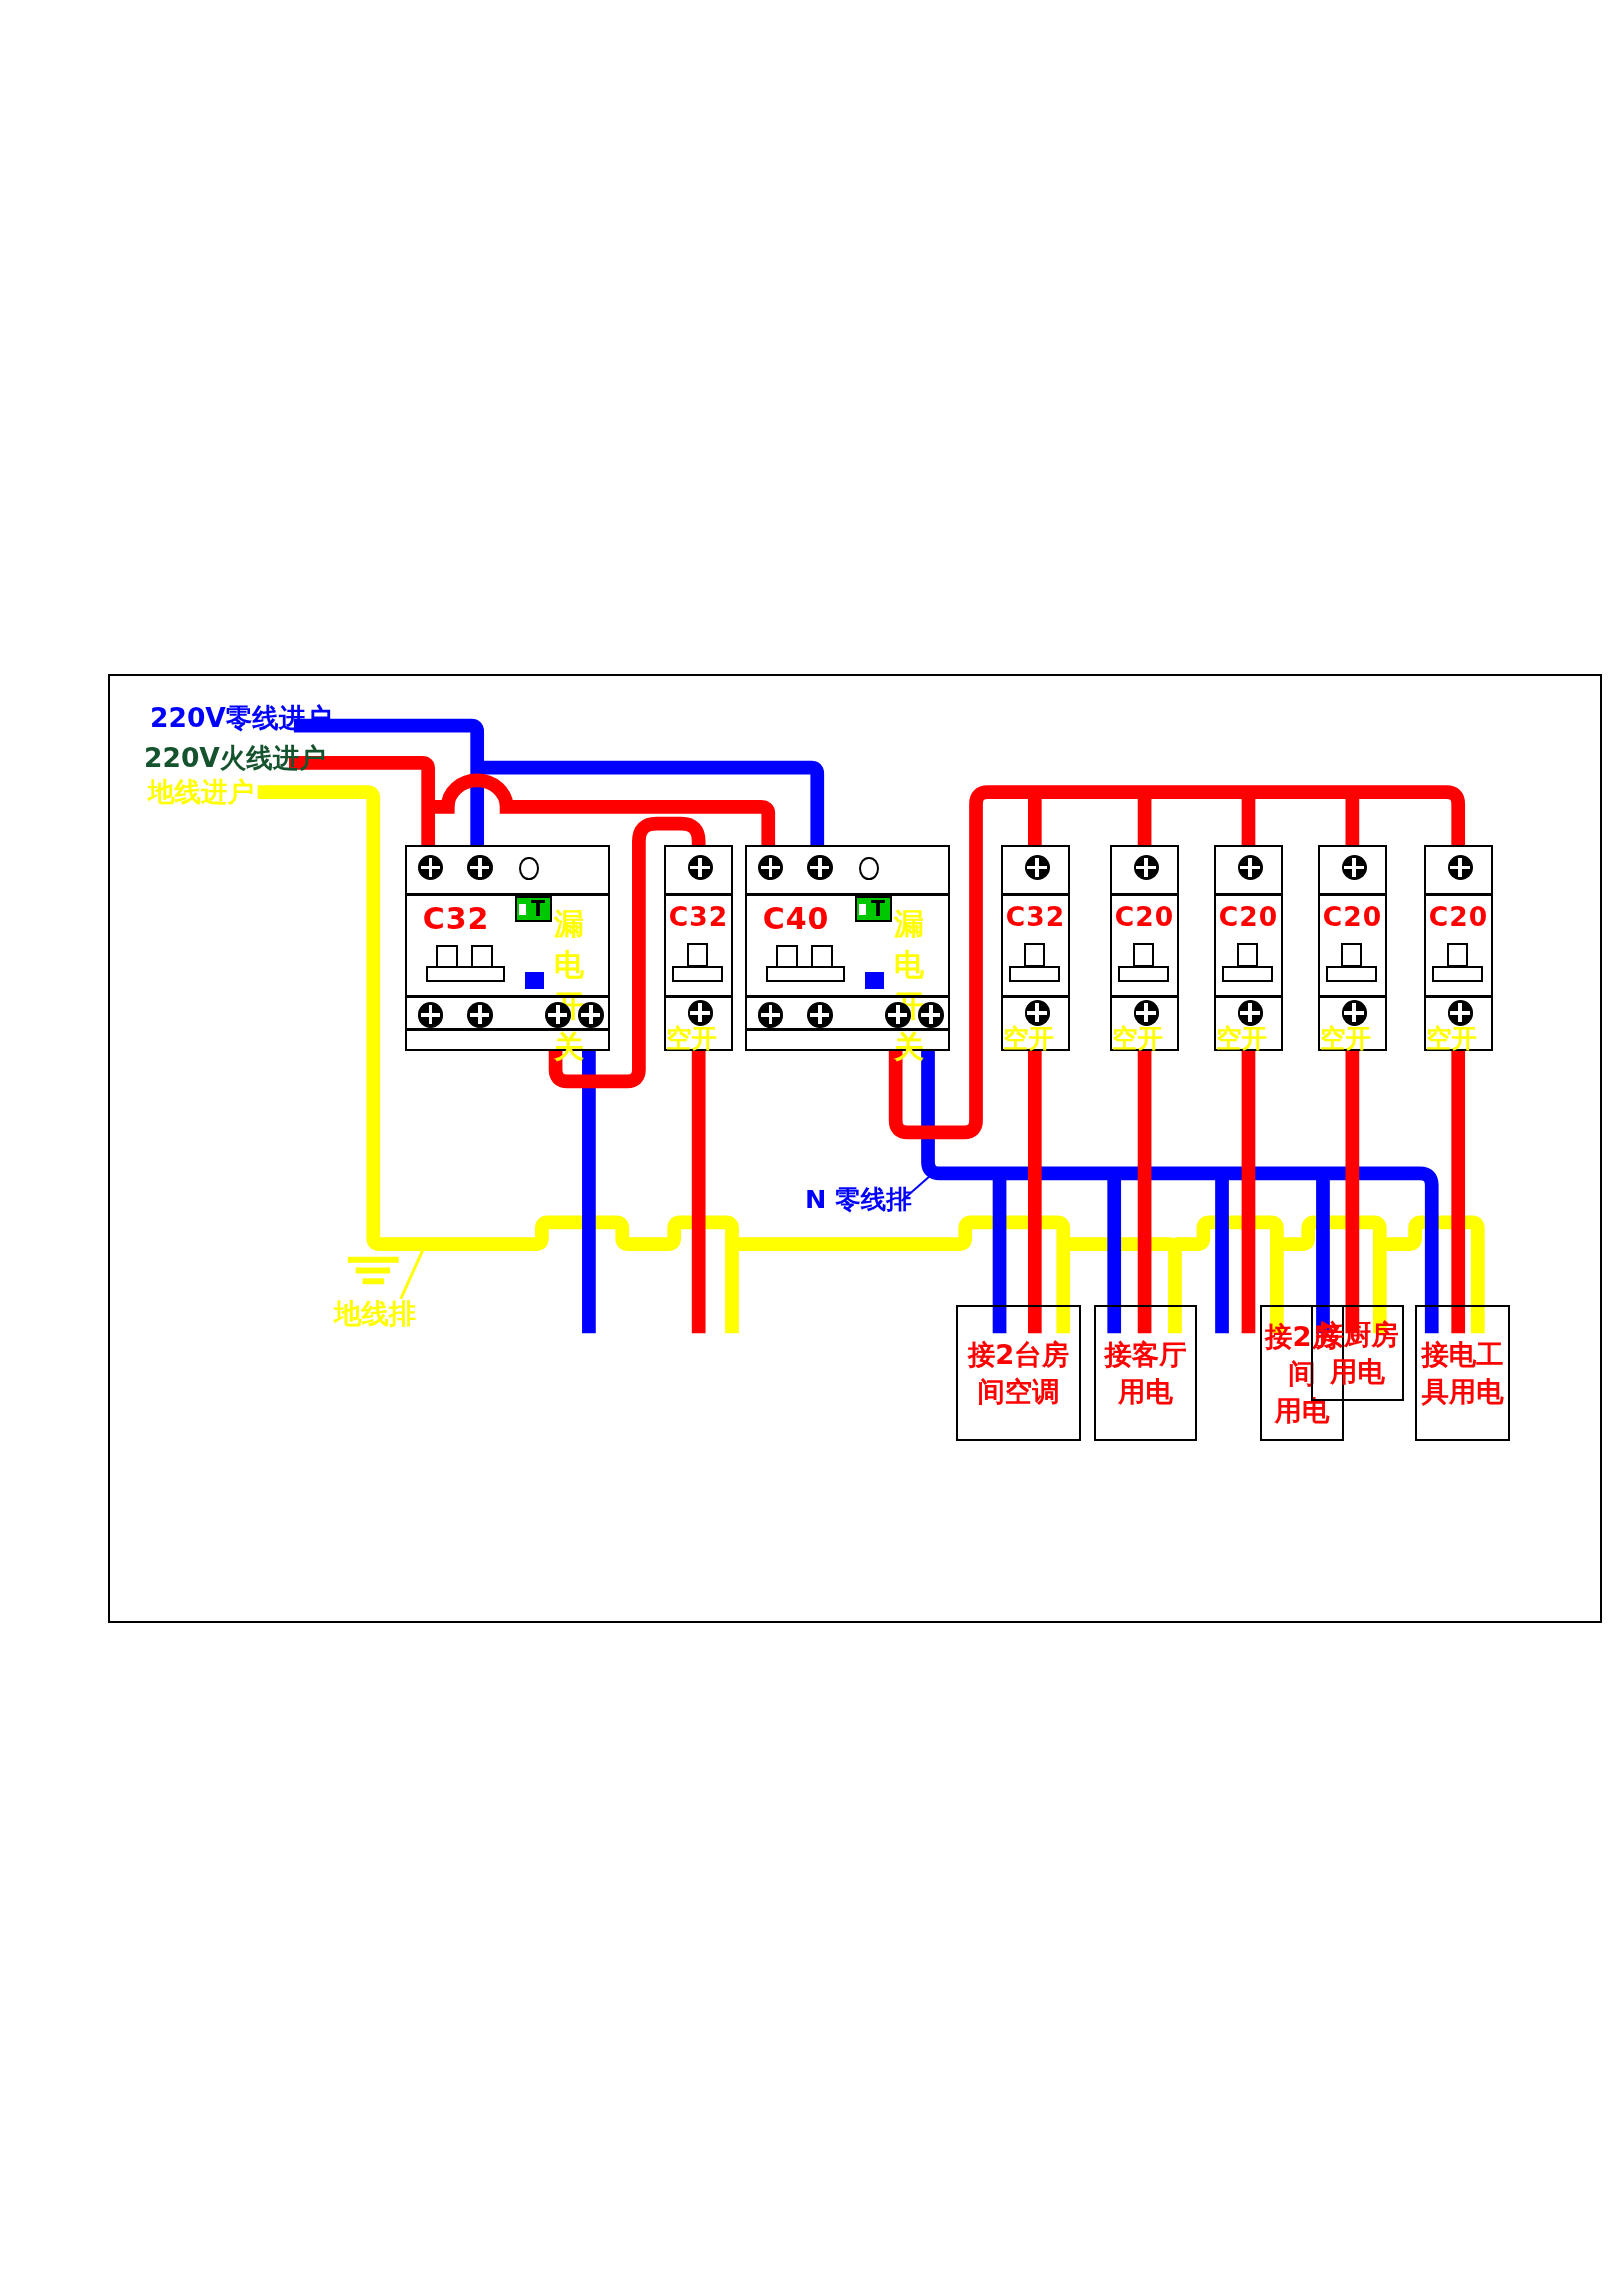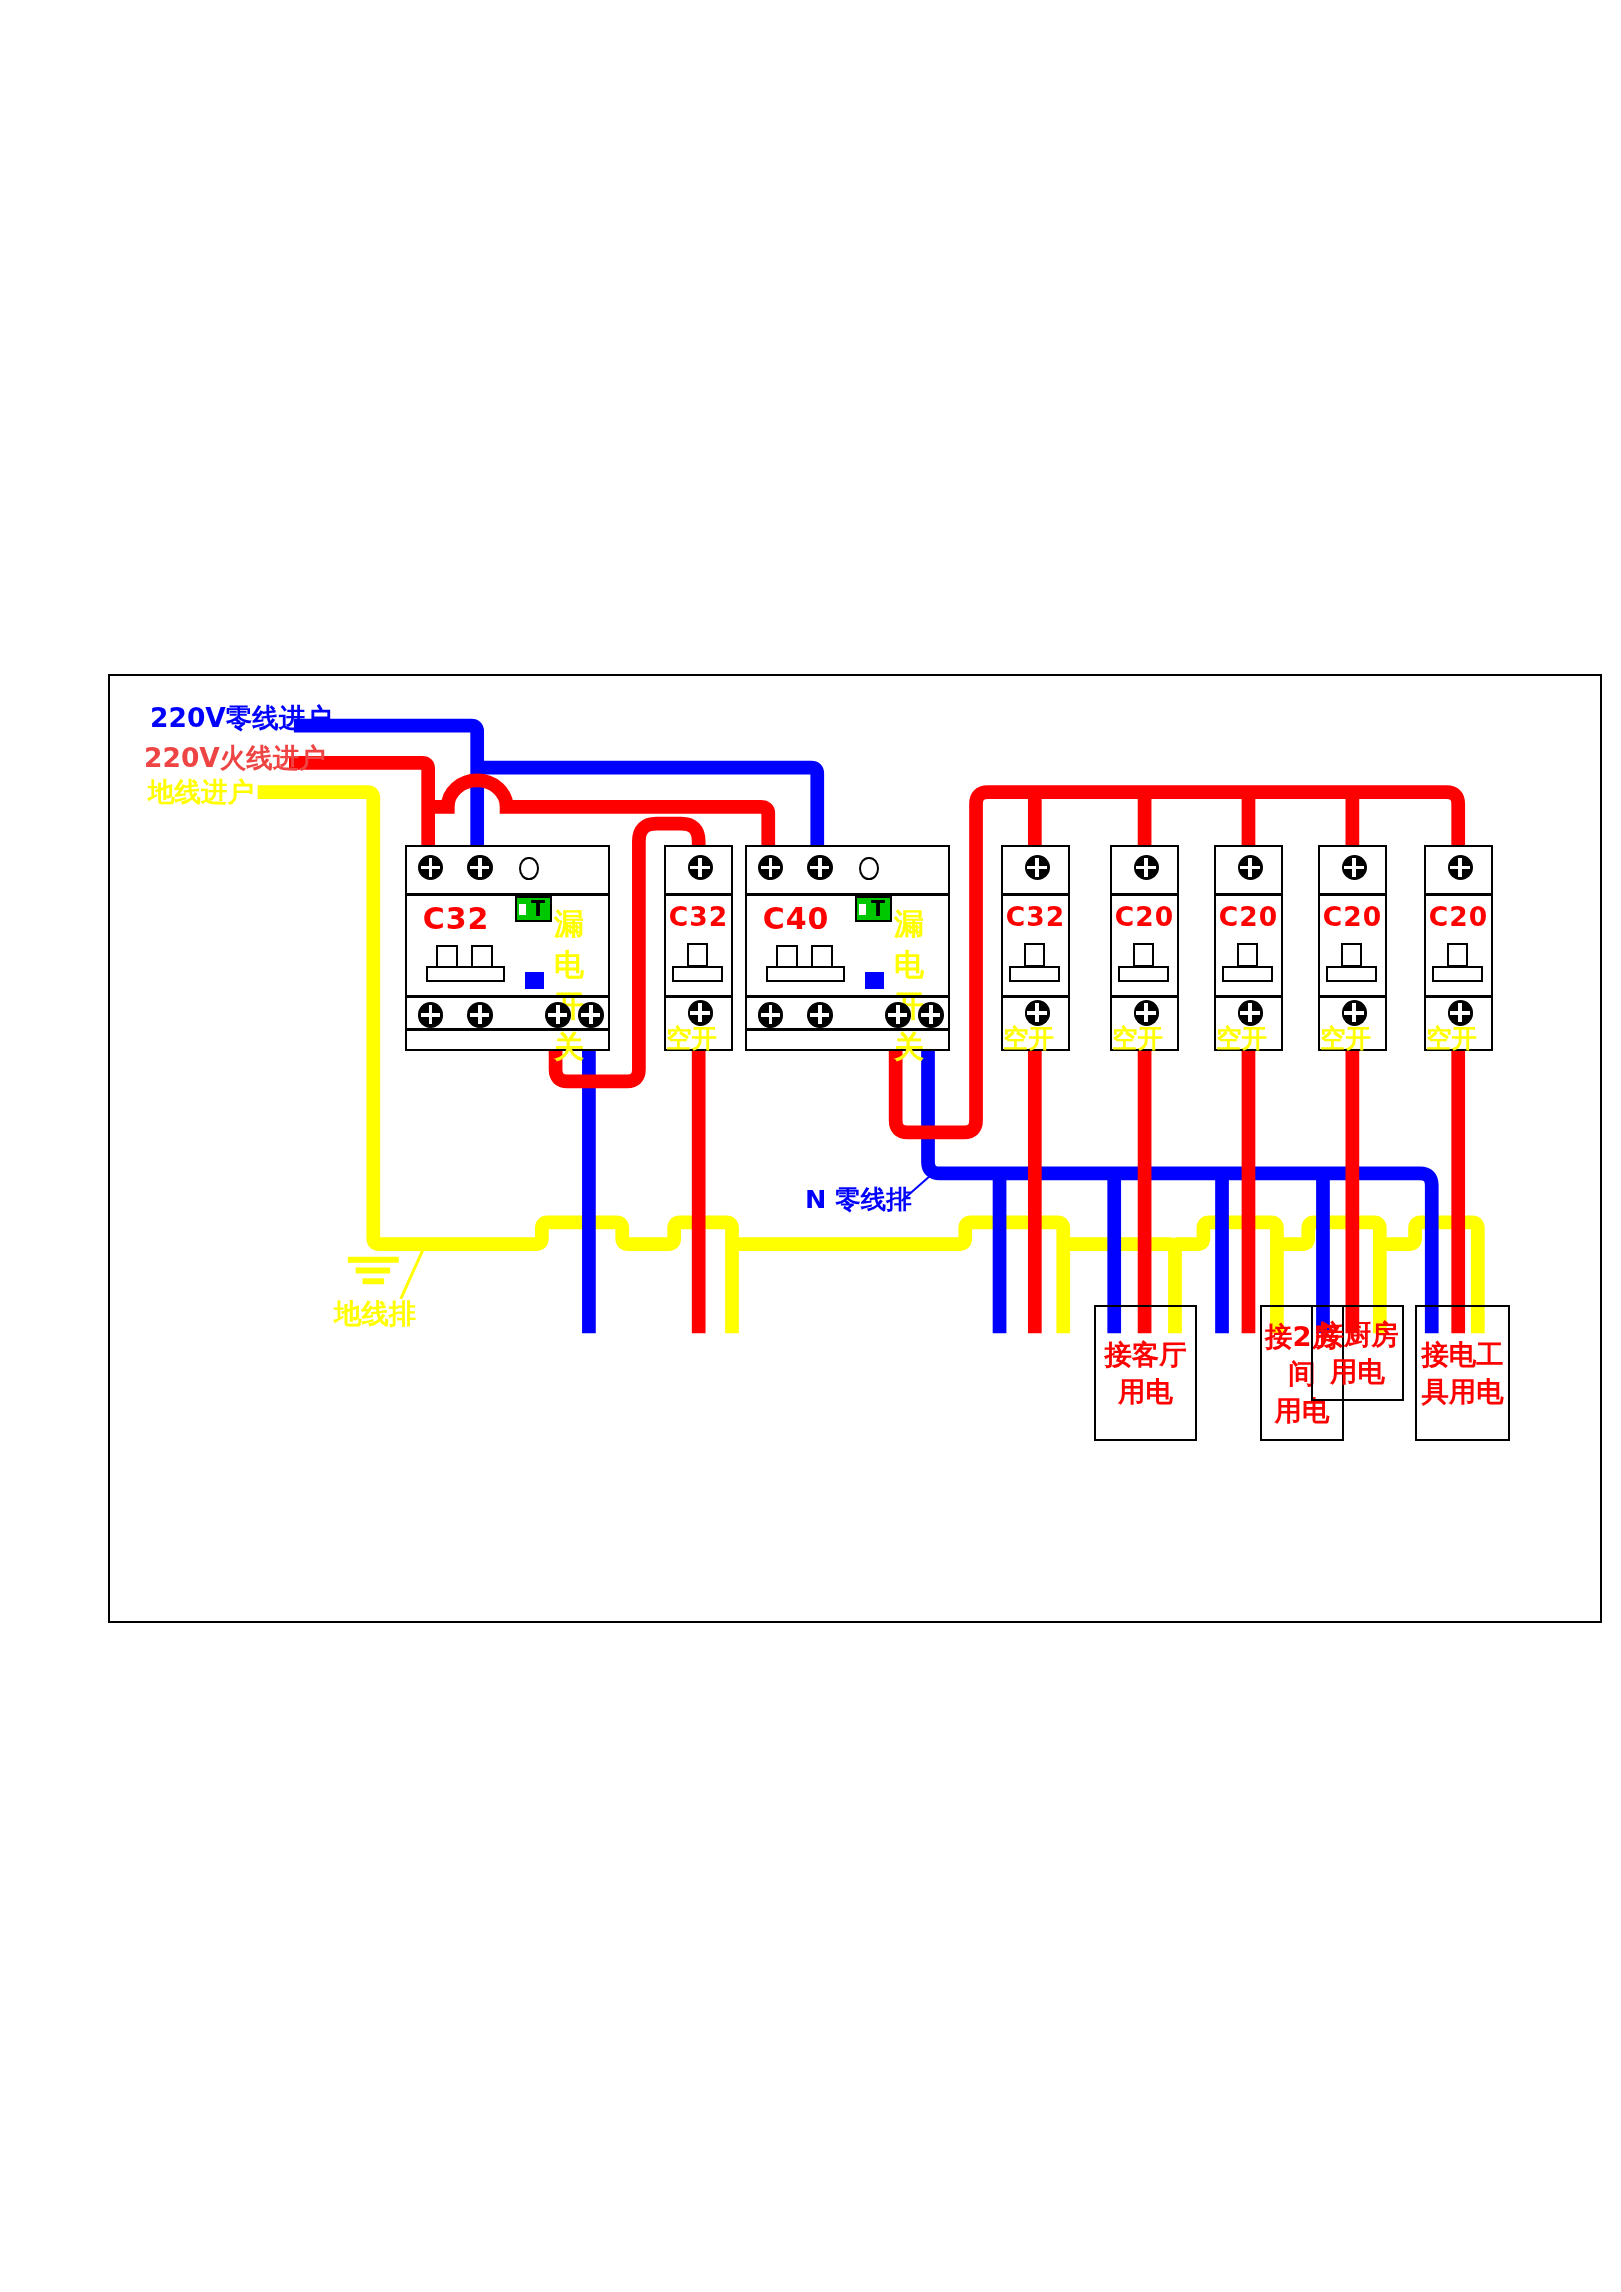--- a/index.html
+++ b/index.html
@@ -90,21 +90,21 @@
       <path d="M1335,808 V862"></path>
       <path d="M1011,1072 V1360"></path>
       <path d="M1123,1072 V1360"></path>
       <path d="M1229,1072 V1360"></path>
       <path d="M1335,1072 V1360"></path>
       <path d="M1443,1072 V1360"></path>
     </g>
   </svg>
 
   <div class="entry-label" style="left:106px;top:700px;color:#0000FF">220V零线进户</div>
-  <div class="entry-label" style="left:100px;top:740px;color:#ef4444">220V火线进户</div>
+  <div class="entry-label" style="left:100px;top:740px;color:#14532d">220V火线进户</div>
   <div class="entry-label" style="left:104px;top:774px;color:#FFFF00">地线进户</div>
 
   <div class="breaker big" style="left:361px">
     <span class="screw" style="left:10.8px;top:7.8px"></span>
     <span class="screw" style="left:60px;top:7.8px"></span>
     <span class="hole" style="left:112px;top:9.8px"></span>
     <div class="hdiv" style="top:46px"></div>
     <div class="rating">C32</div>
     <div class="tbtn" style="left:108px;top:49px">
       <i></i>
@@ -214,20 +214,24 @@
     <div class="knob" style="left:20.6px;top:96px"></div>
     <div class="kbase" style="left:5.9px;top:119px;width:51px"></div>
     <div class="hdiv" style="top:148px"></div>
     <span class="screw" style="left:21.6px;top:153px"></span>
     <div class="auxsm">空开</div>
   </div>
 
   <div class="buslabel" style="left:761px;top:1182px;color:#0000FF;font-size:25.5px">N 零线排</div>
   <div class="buslabel" style="left:290px;top:1296px;color:#FFFF00;font-size:27.4px">地线排</div>
 
+  <div class="loadbox" style="left:912px;top:1305px;width:125px;height:136px">
+    <div>接2台房</div>
+    <div>间空调</div>
+  </div>
   <div class="loadbox" style="left:1050px;top:1305px;width:103px;height:136px">
     <div>接客厅</div>
     <div>用电</div>
   </div>
   <div class="loadbox" style="left:1216px;top:1305px;width:84px;height:136px">
     <div>接2房间</div>
     <div>用电</div>
   </div>
   <div class="loadbox" style="left:1267px;top:1305px;width:93px;height:96px">
     <div>接厨房</div>

